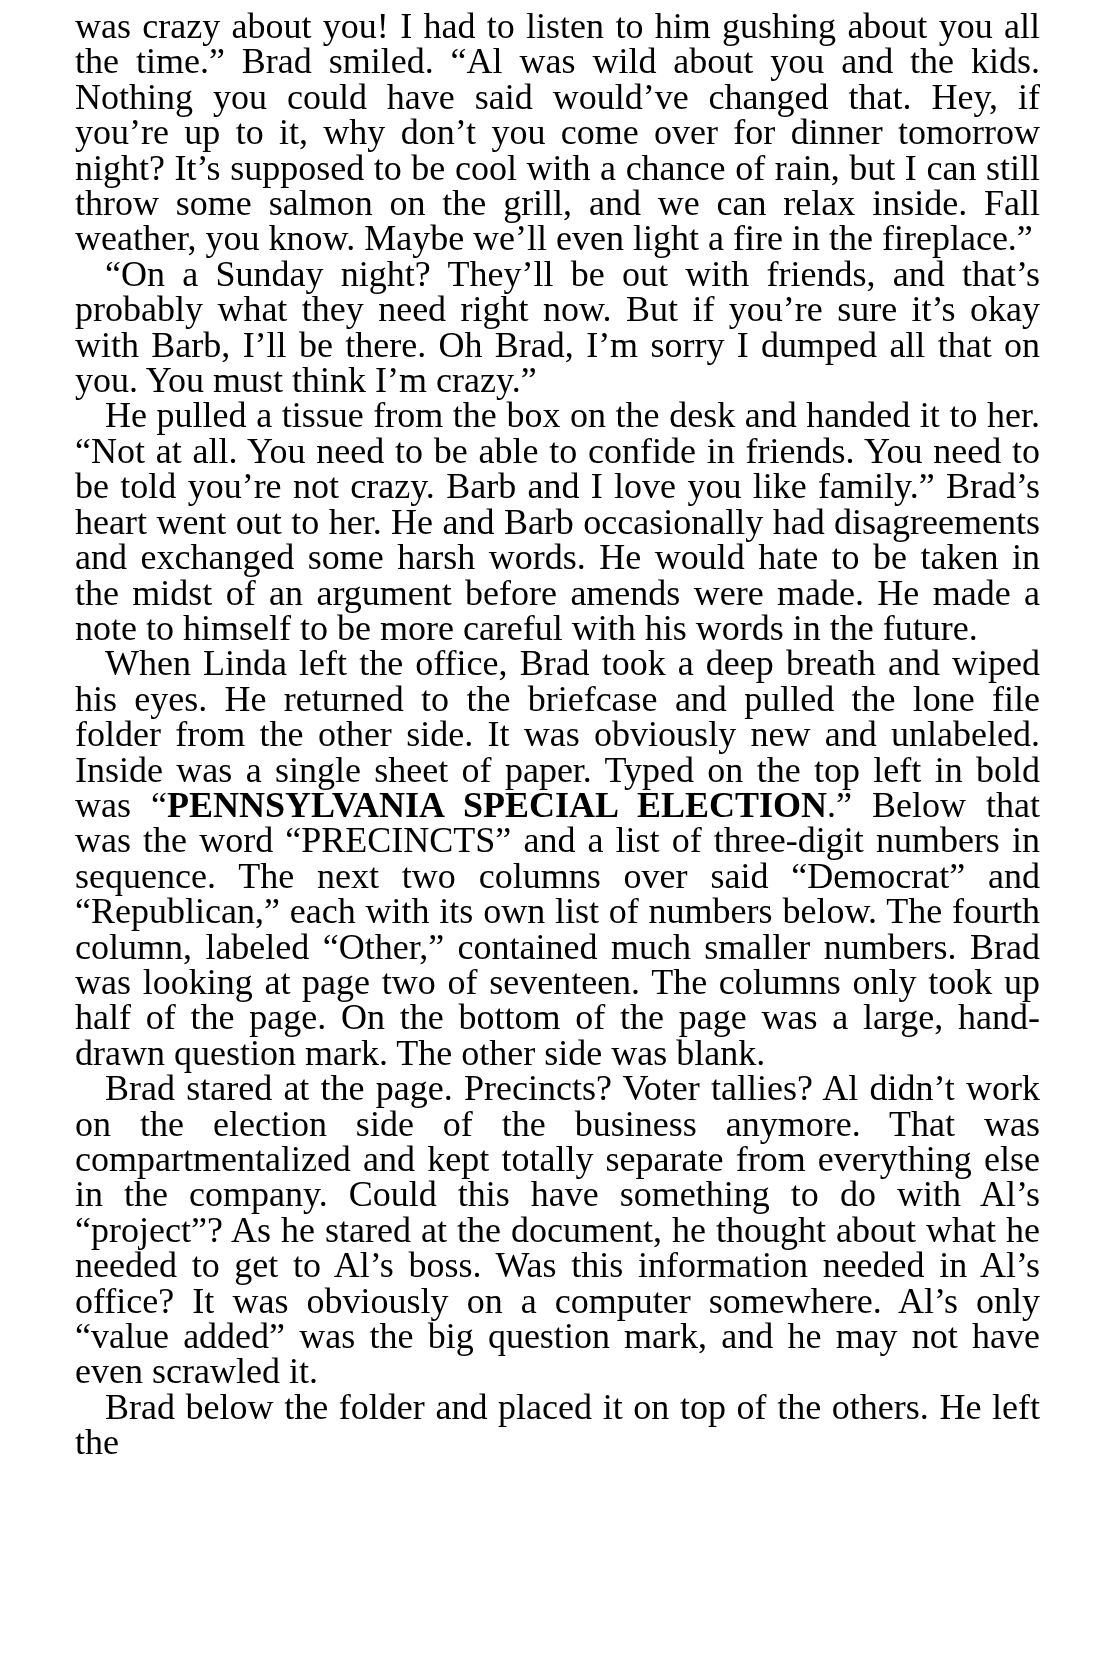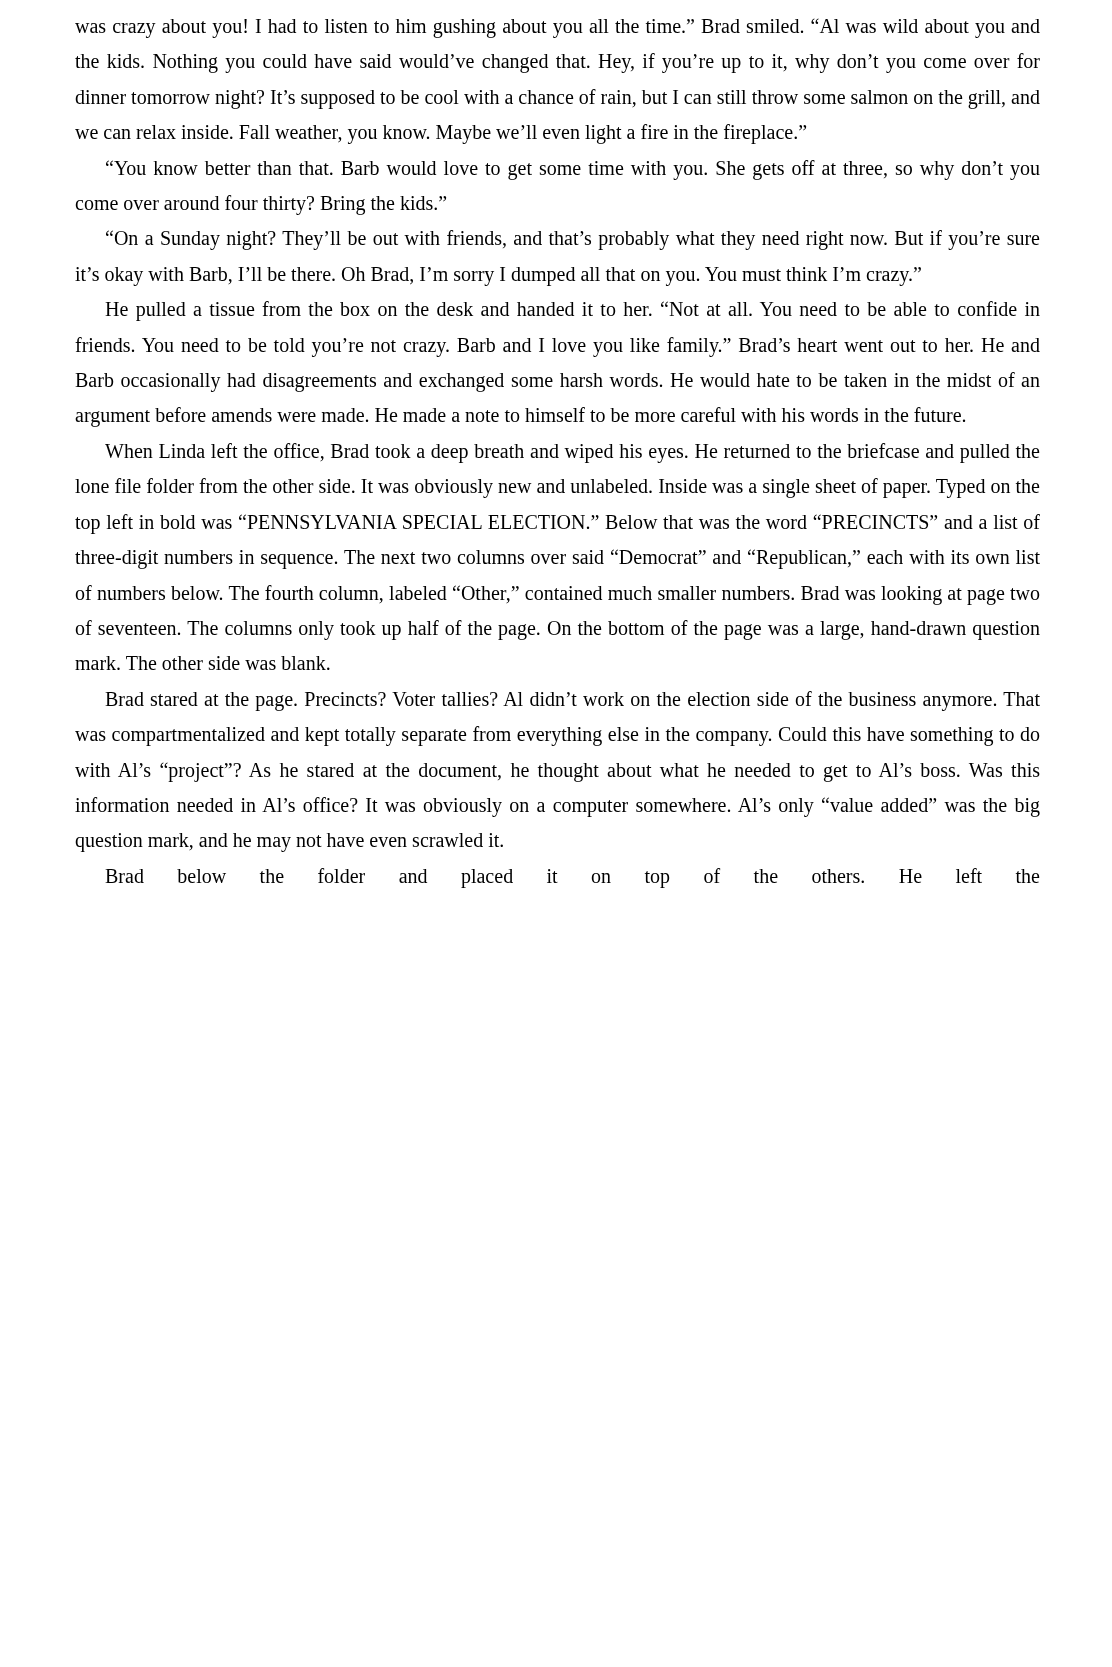--- a/index.html
+++ b/index.html
@@ -11,50 +11,49 @@
     width: 1112px;
     height: 1667px;
     overflow: hidden;
   }
   .book-page {
     box-sizing: border-box;
     width: 1112px;
     height: 1254px;
     padding: 9px 72px 0 75px;
     font-family: "Liberation Serif", serif;
-    font-size: 20px;
+    font-size: 36px;
     line-height: 35.4px;
     color: #000000;
     text-align: justify;
     text-justify: inter-word;
   }
   .para {
     margin: 0;
     padding: 0;
     text-indent: 30px;
   }
   .para.no-indent {
     text-indent: 0;
   }
   
   .para.continued {
     text-align-last: justify;
   }
   .bold-inline {
-    font-weight: normal;
+    font-weight: bold;
   }
 </style>
 </head>
 <body>
 
 <div class="book-page">
   <p class="para no-indent">was crazy about you! I had to listen to him gushing about you all the time.” Brad smiled. “Al was wild about you and the kids. Nothing you could have said would’ve changed that. Hey, if you’re up to it, why don’t you come over for dinner tomorrow night? It’s supposed to be cool with a chance of rain, but I can still throw some salmon on the grill, and we can relax inside. Fall weather, you know. Maybe we’ll even light a fire in the fireplace.”</p>
 
 
-  <p class="para">“You know better than that. Barb would love to get some time with you. She gets off at three, so why don’t you come over around four thirty? Bring the kids.”</p>
 
   <p class="para">“On a Sunday night? They’ll be out with friends, and that’s probably what they need right now. But if you’re sure it’s okay with Barb, I’ll be there. Oh Brad, I’m sorry I dumped all that on you. You must think I’m crazy.”</p>
 
   <p class="para">He pulled a tissue from the box on the desk and handed it to her. “Not at all. You need to be able to confide in friends. You need to be told you’re not crazy. Barb and I love you like family.” Brad’s heart went out to her. He and Barb occasionally had disagreements and exchanged some harsh words. He would hate to be taken in the midst of an argument before amends were made. He made a note to himself to be more careful with his words in the future.</p>
 
   <p class="para"><span>When Linda left the office, Brad took a deep breath and wiped his eyes. He returned to the briefcase and pulled the lone file folder from the other side. It was obviously new and unlabeled. Inside was a single sheet of paper. Typed on the top left in bold was “</span><span class="bold-inline">PENNSYLVANIA SPECIAL ELECTION</span><span>.” Below that was the word “PRECINCTS” and a list of three-digit numbers in sequence. The next two columns over said “Democrat” and “Republican,” each with its own list of numbers below. The fourth column, labeled “Other,” contained much smaller numbers. Brad was looking at page two of seventeen. The columns only took up half of the page. On the bottom of the page was a large, hand-drawn question mark. The other side was blank.</span></p>
 
   <p class="para">Brad stared at the page. Precincts? Voter tallies? Al didn’t work on the election side of the business anymore. That was compartmentalized and kept totally separate from everything else in the company. Could this have something to do with Al’s “project”? As he stared at the document, he thought about what he needed to get to Al’s boss. Was this information needed in Al’s office? It was obviously on a computer somewhere. Al’s only “value added” was the big question mark, and he may not have even scrawled it.</p>
 
   <p class="para continued">Brad below the folder and placed it on top of the others. He left the</p>

